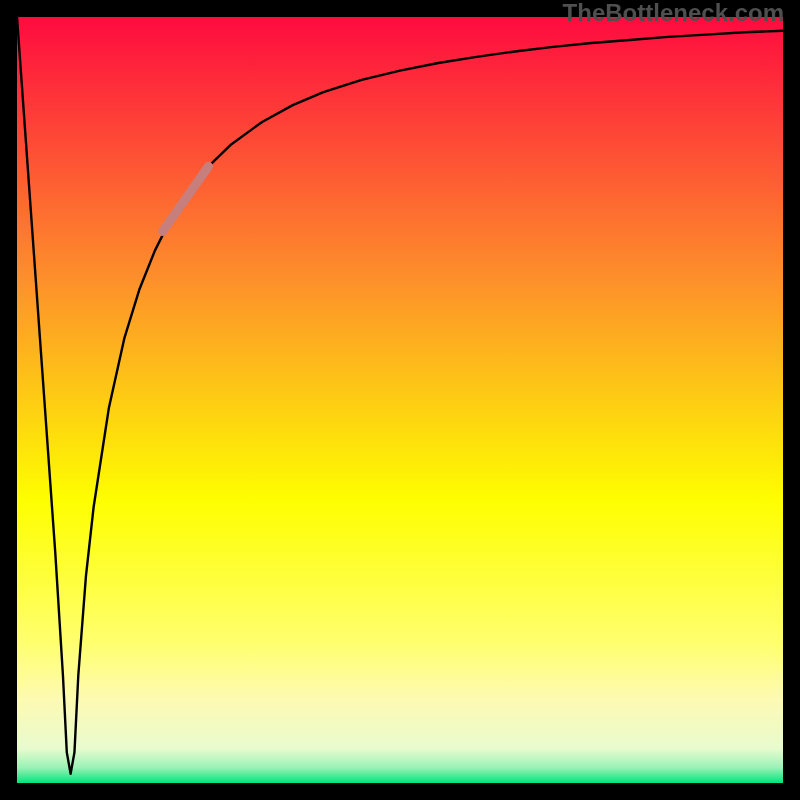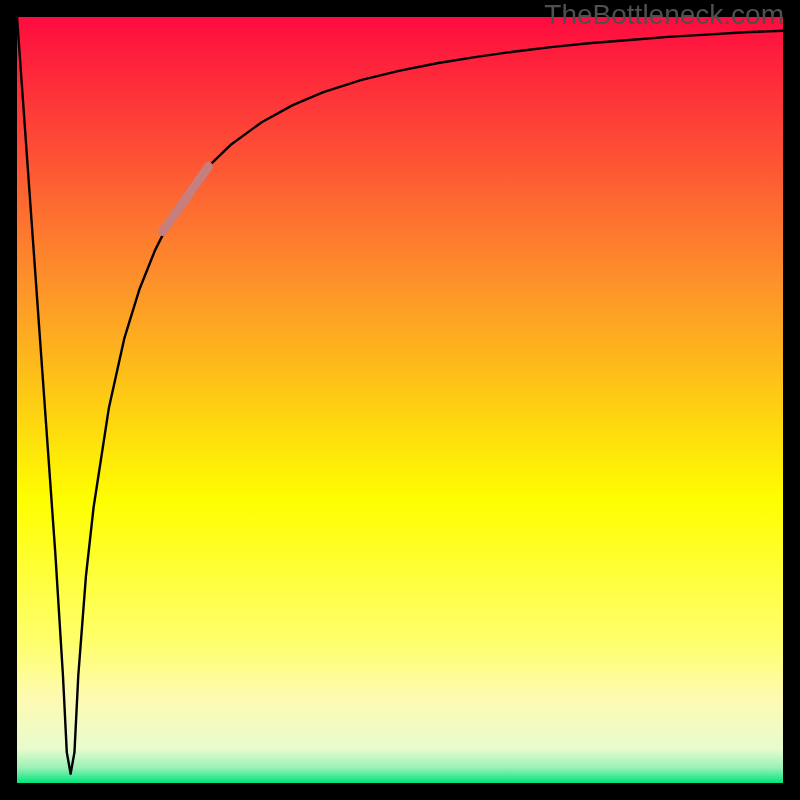--- a/index.html
+++ b/index.html
@@ -23,22 +23,22 @@
     top: 17px;
     width: 766px;
     height: 766px;
     overflow: hidden;
   }
   .watermark {
     position: absolute;
     top: -1px;
     right: 16px;
     color: #4f4f4f;
-    font-size: 28px;
-    font-weight: 400;
+    font-size: 24px;
+    font-weight: 700;
     letter-spacing: 0px;
     user-select: none;
   }
   svg { display: block; }
 </style>
 </head>
 <body>
 
 <div class="frame">
 

